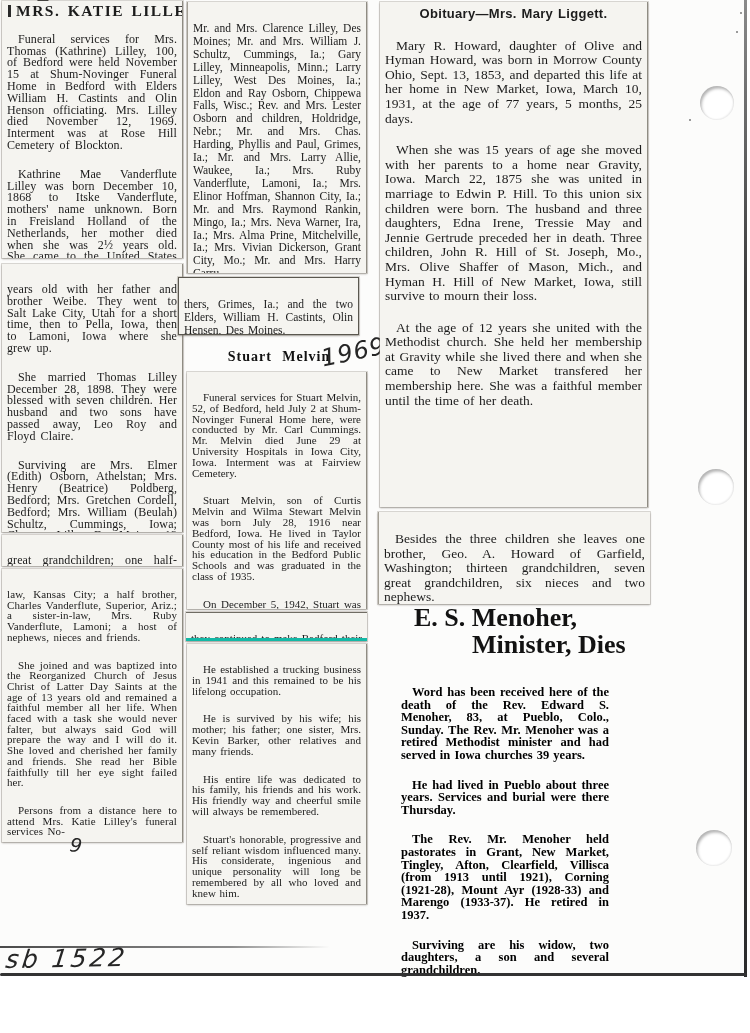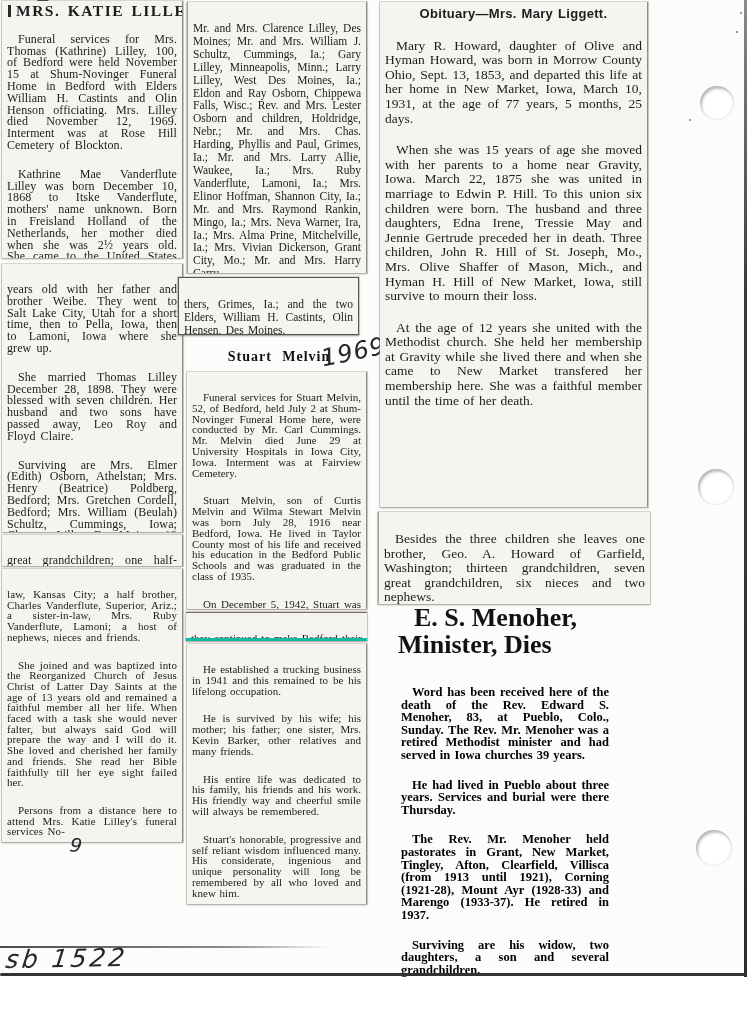--- a/index.html
+++ b/index.html
@@ -59,21 +59,21 @@
     display:inline-block;margin-top:-6px;
     font-family:"Liberation Serif",serif;font-weight:bold;font-size:14px;
     letter-spacing:1px;word-spacing:6px;color:#111;
   }
   .menoher-head{position:absolute;left:398px;top:604px;width:252px;height:60px;}
   .menoher-head div{
     font-family:"Liberation Serif",serif;font-weight:bold;font-size:26px;line-height:27px;
     color:#121212;white-space:nowrap;
   }
   .menoher-line1{margin-left:16px;}
-  .menoher-line2{}
+  .menoher-line2{margin-left:74px;}
 
   .hand{font-family:"DejaVu Sans",sans-serif;font-style:italic;color:#262626;}
   .hw-year{position:absolute;left:321px;top:338px;font-size:24px;transform:rotate(-12deg);letter-spacing:1px;}
   .hw-code{position:absolute;left:6px;top:944px;font-size:25px;letter-spacing:3px;transform:skewX(-8deg) rotate(-1deg);}
   .hw-squiggle{position:absolute;left:70px;top:834px;font-size:19px;transform:rotate(8deg);}
 
   .u{text-decoration:underline;text-underline-offset:1px;}
 </style>
 </head>
 <body>

